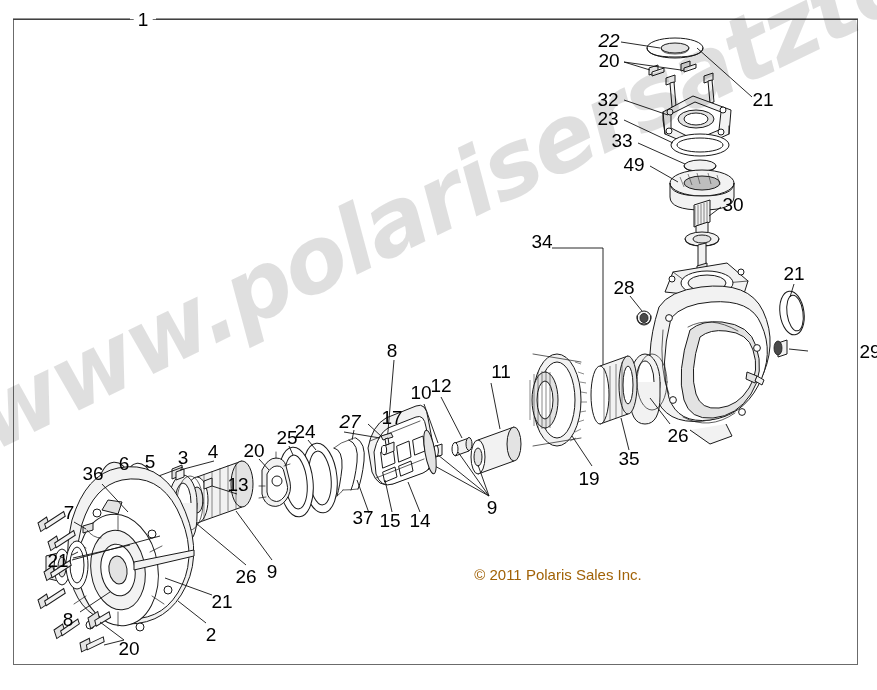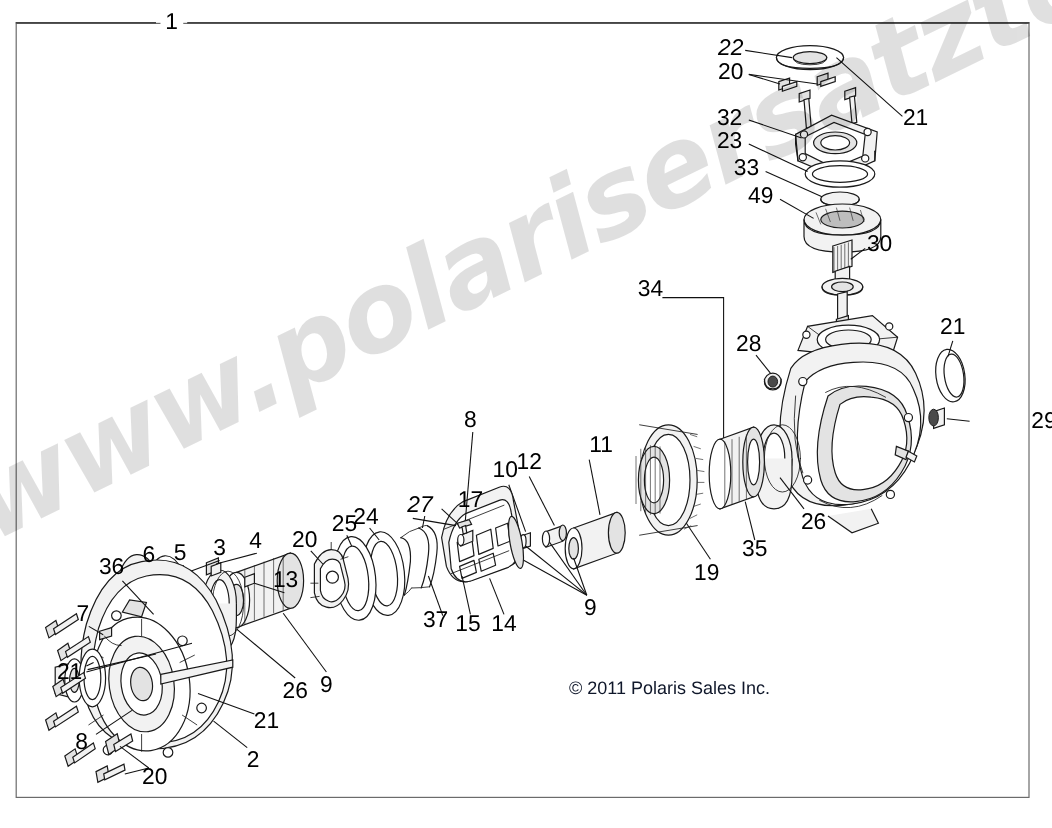--- a/index.html
+++ b/index.html
@@ -15,21 +15,21 @@
   .wm span{position:absolute;left:0;top:250px;
       font-family:"DejaVu Sans",sans-serif;font-weight:700;font-style:italic;
       font-size:92px;letter-spacing:-2px;color:#000;opacity:.12;
       white-space:nowrap;transform:rotate(-26deg);transform-origin:0 50%;}
   
   #art{position:absolute;left:0;top:0;width:877px;height:690px;z-index:2;}
   
   .lbl{position:absolute;z-index:5;font-family:"Liberation Sans",sans-serif;
        font-size:19px;font-weight:400;color:#000;line-height:1;
        transform:translate(-50%,-50%);white-space:nowrap;}
-  .copy{position:absolute;z-index:5;font-size:15px;color:#0f172a;
+  .copy{position:absolute;z-index:5;font-size:15px;color:#a16207;
         white-space:nowrap;transform:translate(-50%,-50%);}
 </style>
 </head>
 <body>
 
 <div id="stage">
 
   <div class="wm">
     <span>www.polarisersatzteile.de</span>
   </div>

